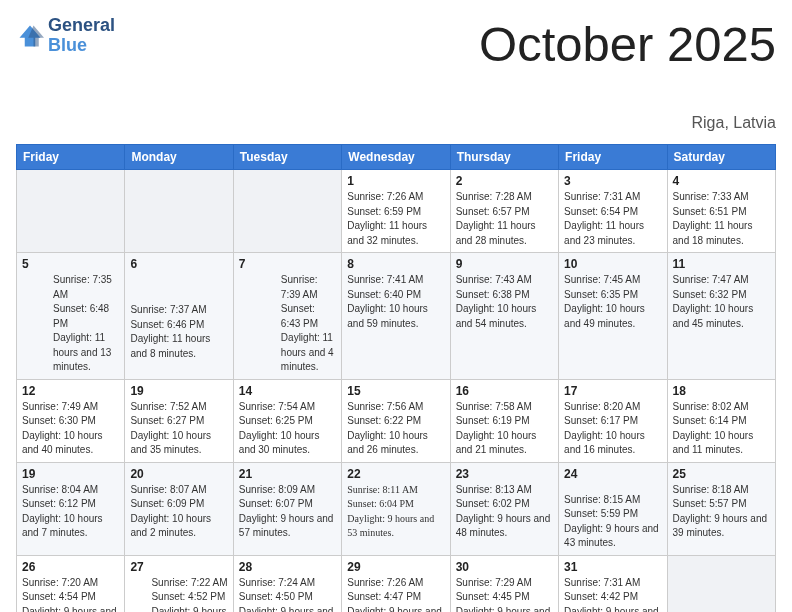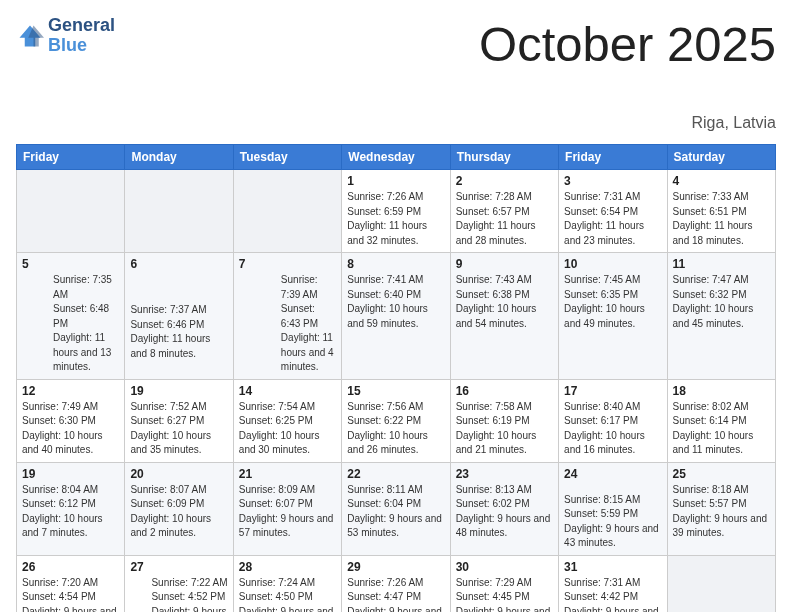--- a/index.html
+++ b/index.html
@@ -217,21 +217,21 @@
 Daylight: 10 hours and 26 minutes.</div>
         </td>
         <td>
           <div class="day-number">16</div>
           <div class="day-info" style="white-space: pre-line;">Sunrise: 7:58 AM
 Sunset: 6:19 PM
 Daylight: 10 hours and 21 minutes.</div>
         </td>
         <td>
           <div class="day-number">17</div>
-          <div class="day-info" style="white-space: pre-line;">Sunrise: 8:40 AM
+          <div class="day-info" style="white-space: pre-line;">Sunrise: 8:20 AM
 Sunset: 6:17 PM
 Daylight: 10 hours and 16 minutes.</div>
         </td>
         <td>
           <div class="day-number">18</div>
           <div class="day-info" style="white-space: pre-line;">Sunrise: 8:02 AM
 Sunset: 6:14 PM
 Daylight: 10 hours and 11 minutes.</div>
         </td>
       </tr>
@@ -249,21 +249,21 @@
 Daylight: 10 hours and 2 minutes.</div>
         </td>
         <td>
           <div class="day-number">21</div>
           <div class="day-info" style="white-space: pre-line;">Sunrise: 8:09 AM
 Sunset: 6:07 PM
 Daylight: 9 hours and 57 minutes.</div>
         </td>
         <td>
           <div class="day-number">22</div>
-          <div class="day-info" style="white-space: pre-line;">Sunrise: 8:11 AM
+          <div class="day-info" style="white-space: pre-line; font-family: Liberation Serif, serif;">Sunrise: 8:11 AM
 Sunset: 6:04 PM
 Daylight: 9 hours and 53 minutes.</div>
         </td>
         <td>
           <div class="day-number">23</div>
           <div class="day-info" style="white-space: pre-line;">Sunrise: 8:13 AM
 Sunset: 6:02 PM
 Daylight: 9 hours and 48 minutes.</div>
         </td>
         <td>

